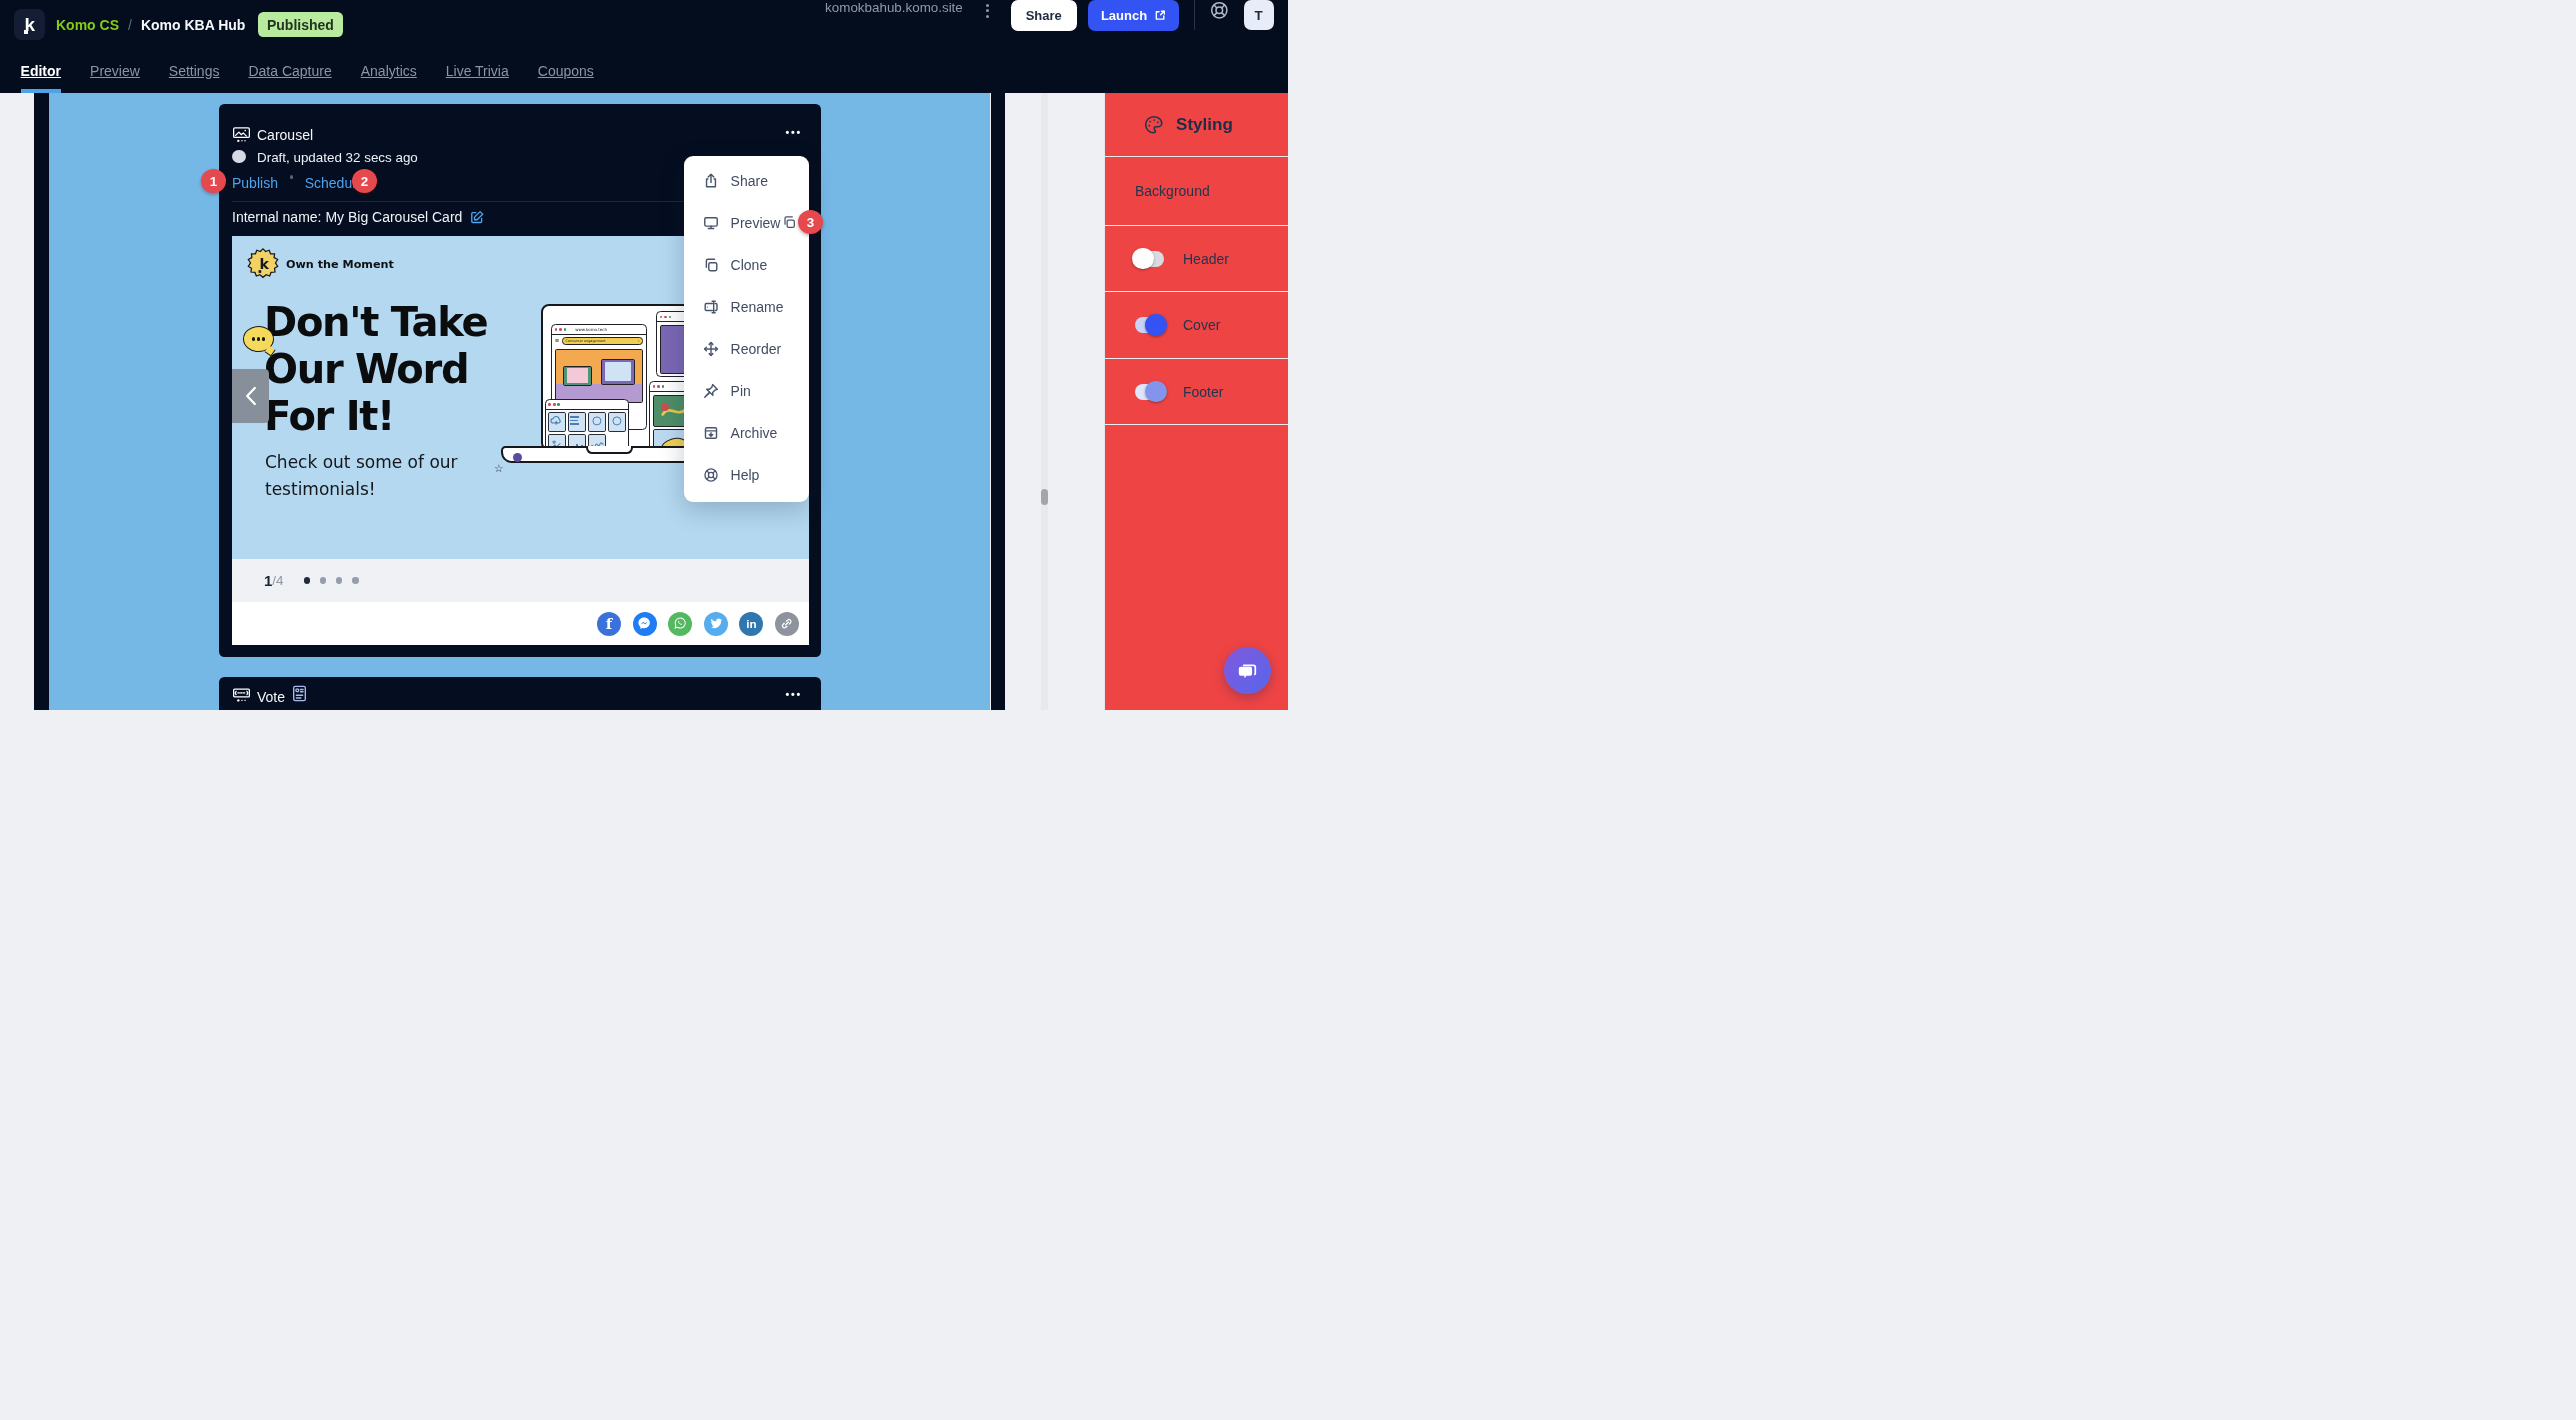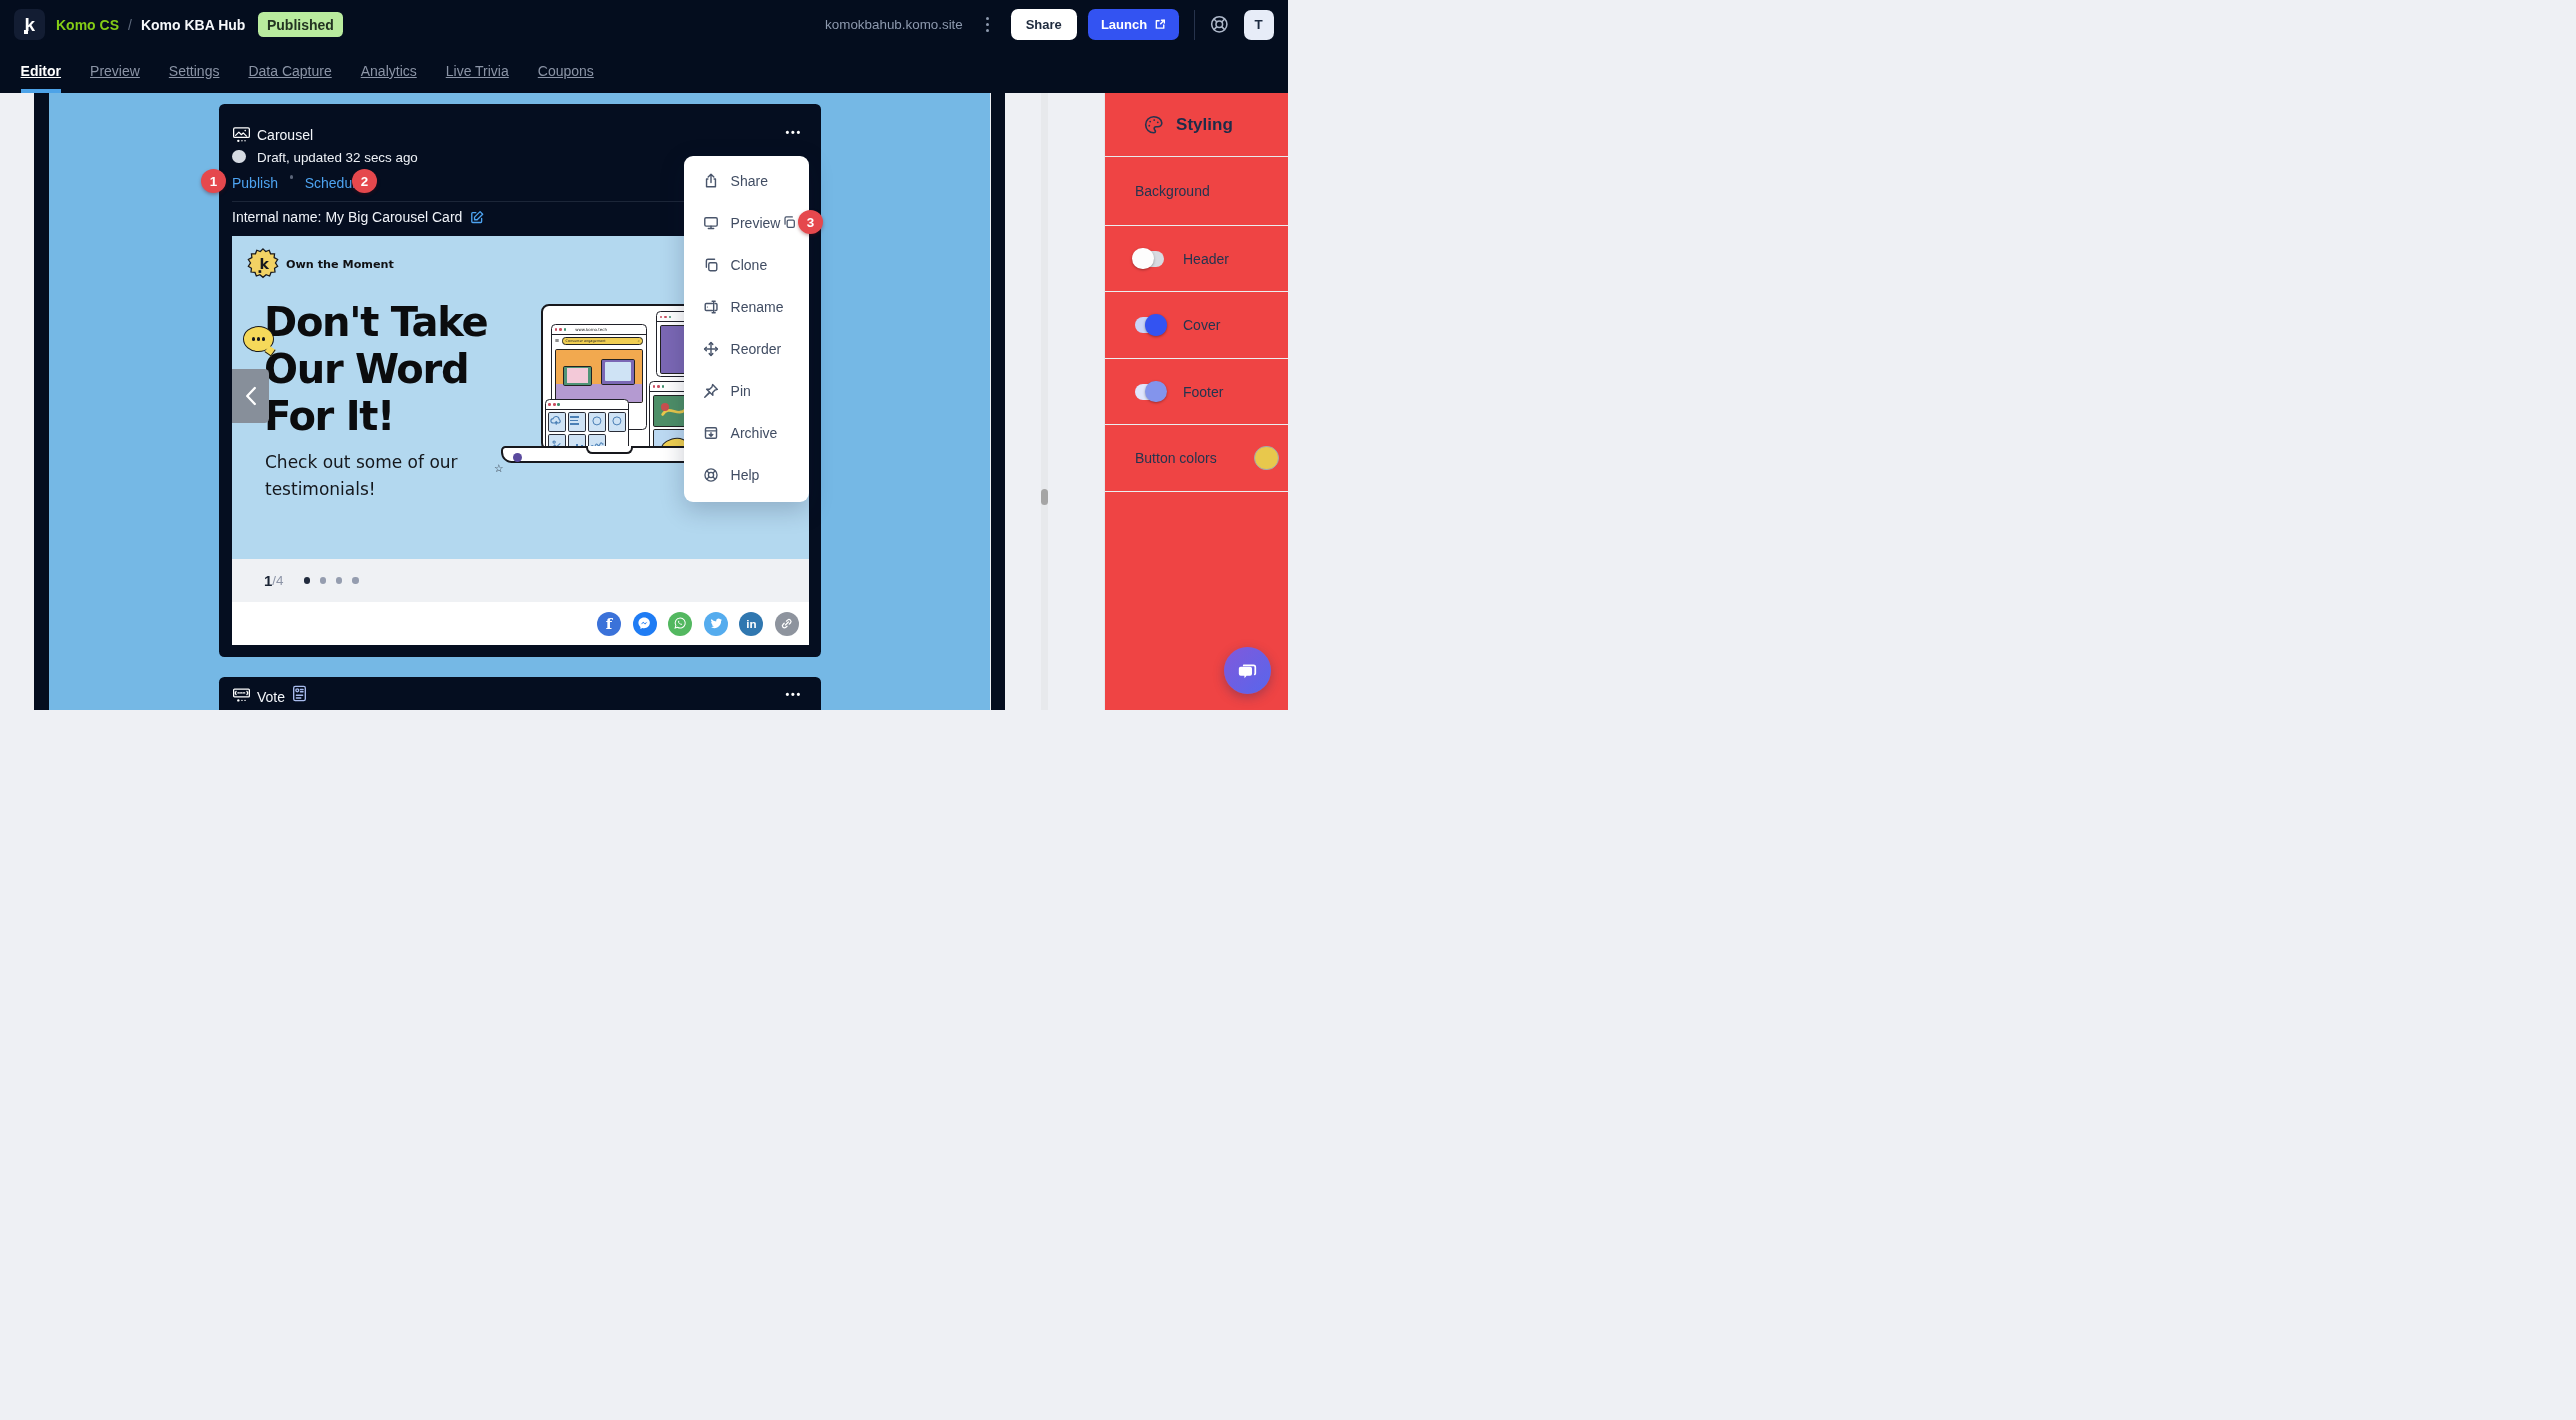--- a/index.html
+++ b/index.html
@@ -10,21 +10,21 @@
   
   .topbar{position:absolute;left:0;top:0;width:1288px;height:49px;background:#040d1e;display:flex;align-items:center;}
   .logo-box{position:absolute;left:14.3px;top:9px;width:31px;height:31px;border-radius:7.2px;background:#131d33;
     color:#fff;display:flex;align-items:center;justify-content:center;font-weight:700;font-size:19px;cursor:pointer;}
   .logo-box .dot{position:absolute;left:10px;bottom:6.3px;width:3.6px;height:3.6px;background:#fff;}
   .crumbs{position:absolute;left:56px;top:0;height:49px;display:flex;align-items:center;gap:9px;font-size:14px;}
   .crumb-proj{color:#84cc16;font-weight:600;cursor:pointer;}
   .crumb-sep{color:#5f6a7e;}
   .crumb-page{color:#f6f8fb;font-weight:600;cursor:pointer;}
   .pub-badge{background:#b9eb9e;color:#233321;font-size:14px;font-weight:600;border-radius:5.4px;padding:4.5px 9px;margin-left:3.6px;}
-  .top-right{position:absolute;right:14.3px;top:0;height:49px;display:flex;align-items:center;margin-left:17px;}
+  .top-right{position:absolute;right:14.3px;top:0;height:49px;display:flex;margin-left:17px;}
   .domain{color:#8d99ae;font-size:13.4px;margin-right:18px;}
   .kebab{display:flex;flex-direction:column;gap:2.7px;padding:3.6px 5.4px;cursor:pointer;margin-right:16px;}
   .kebab i{width:3.1px;height:3.1px;border-radius:50%;background:#8d99ae;}
   .btn-share{background:#fff;color:#1e2a3d;border:none;border-radius:7.2px;height:31px;padding:0 15px;
     font-size:13px;font-weight:600;cursor:pointer;margin-right:11.6px;font-family:inherit;}
   .btn-launch{background:#3353f2;color:#fff;border:none;border-radius:7.2px;height:31px;padding:0 12.5px;
     font-size:13px;font-weight:600;cursor:pointer;display:flex;align-items:center;gap:7.2px;font-family:inherit;}
   .vdiv{width:0.9px;height:30px;background:#27334c;margin:0 14.3px;}
   .help-top{cursor:pointer;margin-right:14.3px;display:flex;}
   .avatar{width:30px;height:30px;border-radius:7.2px;background:#e7ecf8;color:#1c2940;font-weight:700;font-size:13.4px;
@@ -590,29 +590,20 @@
         </span>
       <span class="p-label">Footer</span>
       <span class="spacer"></span>
       <span class="chev">
           <svg width="14.3" height="8" viewBox="0 0 16 9" fill="none" stroke="#2a3a55" stroke-width="2" stroke-linecap="round" stroke-linejoin="round">
             <path d="M1.5 1.5L8 7.5l6.5-6"></path>
           </svg>
         </span>
     </div>
 
-    <div class="p-row" style="height:66px;">
-      <span class="p-label">Button colors</span>
-      <span class="spacer"></span>
-      <span class="swatch-y"></span>
-      <span class="a-tool">
-        <div class="A">A</div>
-        <div class="bar"></div>
-      </span>
-    </div>
   </aside>
 
   <div class="abs chat">
     <svg width="24" height="24" viewBox="0 0 28 28" fill="none">
       <path d="M9 7.5h11.5a2 2 0 012 2v7a2 2 0 01-.6 1.4" stroke="#fff" stroke-width="2" stroke-linecap="round"></path>
       <path fill="#fff" d="M5.5 9h11a2.2 2.2 0 012.2 2.2v6.1a2.2 2.2 0 01-2.2 2.2h-4.2L10 22.6l-.3-3.1H5.5a2.2 2.2 0 01-2.2-2.2v-6.1A2.2 2.2 0 015.5 9z"></path>
     </svg>
   </div>
 
 </div>

